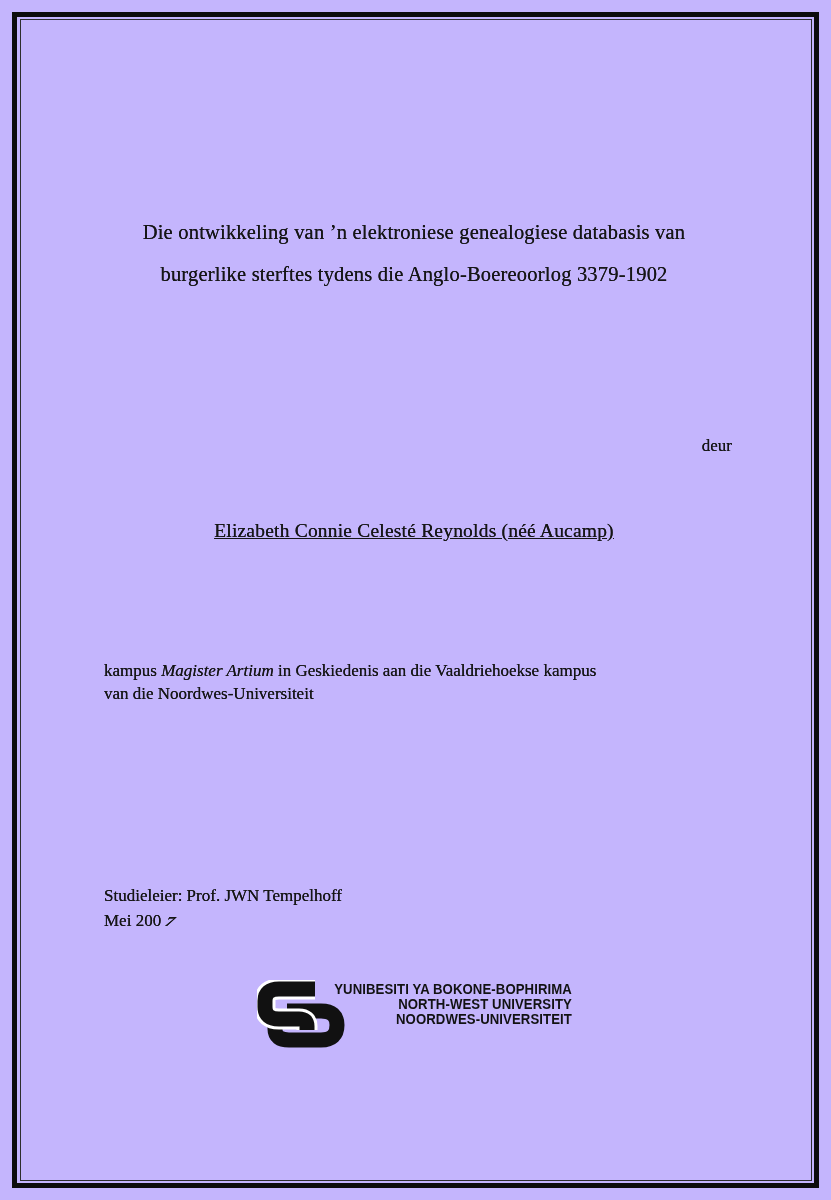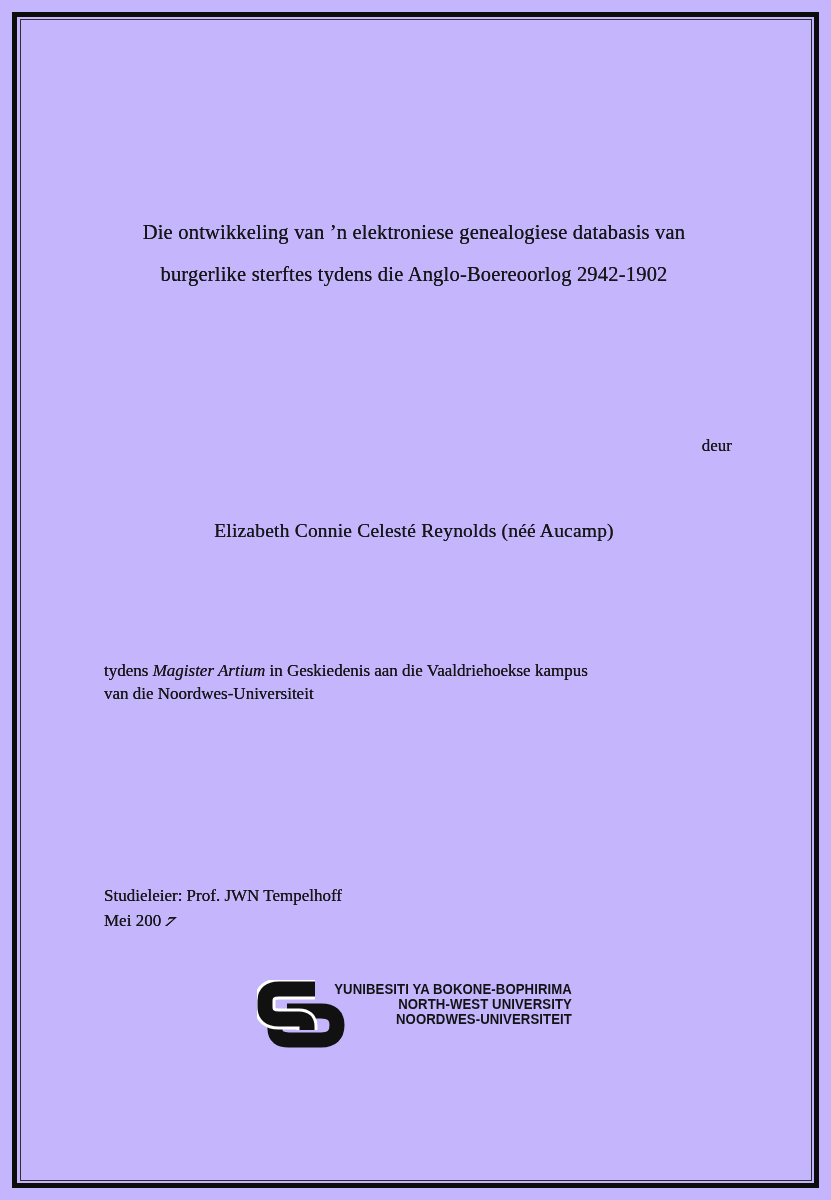--- a/index.html
+++ b/index.html
@@ -26,21 +26,21 @@
     position:absolute; left:104px; width:620px; top:211px;
     font-size:20.5px; line-height:42px; text-align:center;
     letter-spacing:0.2px;
   }
   .byline {
     position:absolute; left:104px; width:628px; top:436px;
     font-size:17px; text-align:right;
   }
   .author {
     position:absolute; left:104px; width:620px; top:520px;
-    font-size:19.5px; text-align:center; letter-spacing:0.2px;
+    font-size:19.5px; text-align:center; letter-spacing:0.2px;text-decoration:underline;
   }
   .submission {
     position:absolute; left:104px; width:618px; top:660px;
     font-size:17px; line-height:22.5px;
   }
   .submission .just { text-align:justify; text-align-last:justify; }
   .submission em { font-style:italic; }
 
   .supervisor {
     position:absolute; left:104px; top:884px;
@@ -66,29 +66,29 @@
 </head>
 <body>
 
 <div class="page">
 
   <div class="frame-outer"></div>
   <div class="frame-inner"></div>
 
   <div class="title ink">
     <div>Die ontwikkeling van ’n elektroniese genealogiese databasis van</div>
-    <div>burgerlike sterftes tydens die Anglo-Boereoorlog 2942-1902</div>
+    <div>burgerlike sterftes tydens die Anglo-Boereoorlog 3379-1902</div>
   </div>
 
   <div class="byline ink">deur</div>
 
   <div class="author ink">Elizabeth Connie Celesté Reynolds (néé Aucamp)</div>
 
   <div class="submission ink">
-    <div><span>tydens </span><em>Magister Artium</em><span> in Geskiedenis aan die Vaaldriehoekse kampus</span></div>
+    <div><span>kampus </span><em>Magister Artium</em><span> in Geskiedenis aan die Vaaldriehoekse kampus</span></div>
     <div>van die Noordwes-Universiteit</div>
   </div>
 
   <div class="supervisor ink">
     <div>Studieleier: Prof. JWN Tempelhoff</div>
     <div><span>Mei 200</span><span class="seven">7</span></div>
   </div>
 
   <div class="logo-mark">
     <svg viewBox="0 0 88 70" width="88" height="70" aria-hidden="true">

